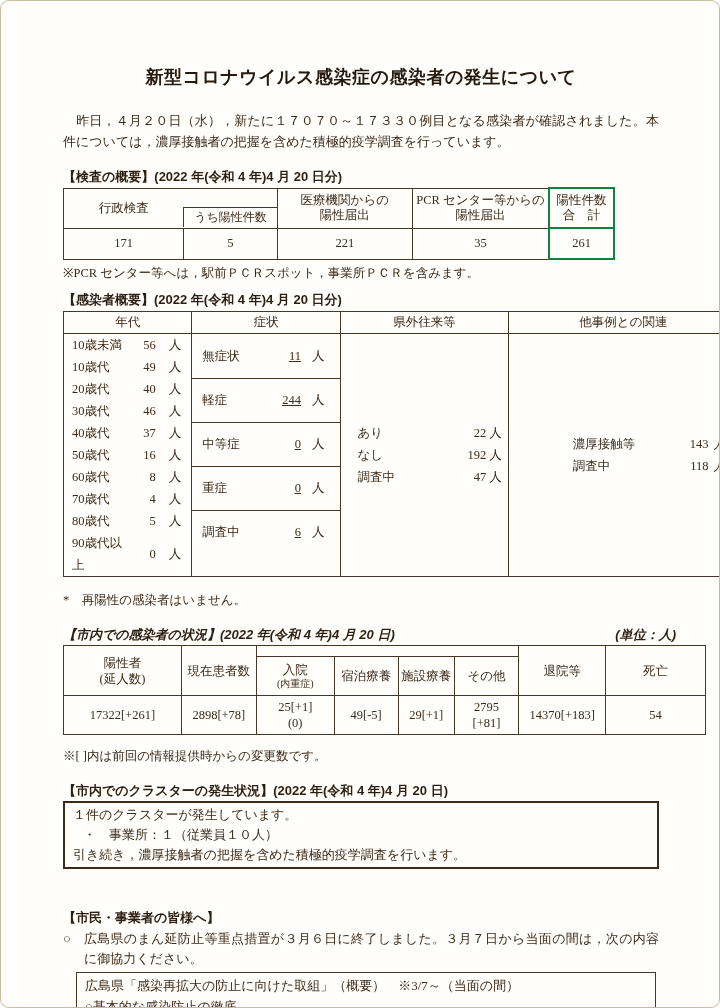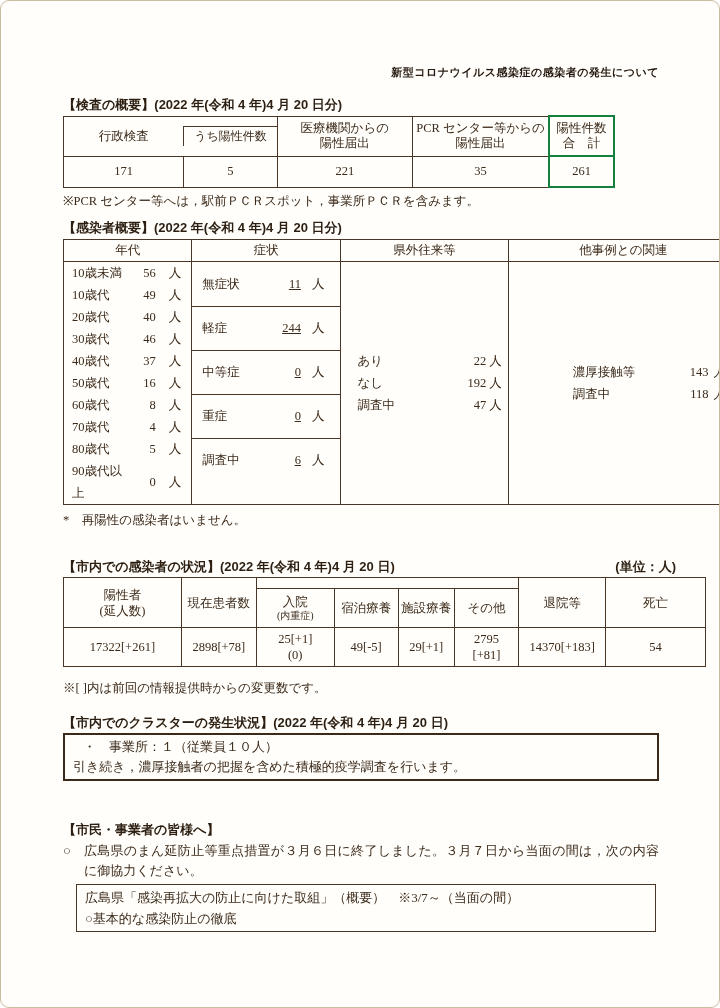--- a/index.html
+++ b/index.html
@@ -3,44 +3,44 @@
 <meta charset="utf-8">
 <style>
   html,body{margin:0;padding:0;background:#ffffff;}
   .page{
     position:relative;width:720px;height:1008px;box-sizing:border-box;
     background:#fffefa;border:1px solid #c9bba0;border-radius:9px;overflow:hidden;
     font-family:"Liberation Serif","DejaVu Serif",serif;color:#3b2a1a;
   }
   .content{width:596px;margin-left:62px;}
   .doc-title{
-    margin-top:64px;text-align:right;
+    margin-top:64px;text-align:center;
     font-family:"Liberation Sans","DejaVu Sans",sans-serif;font-weight:bold;
-    font-size:11px;letter-spacing:.5px;color:#261a10;
+    font-size:18px;letter-spacing:.5px;color:#261a10;
   }
   .intro{margin-top:21px;font-size:13px;line-height:21px;text-align:justify;}
 
   .sec-head{
     display:flex;align-items:baseline;margin-top:16px;
     font-family:"Liberation Sans","DejaVu Sans",sans-serif;font-weight:bold;
     font-size:13px;line-height:18px;color:#2c1f12;white-space:nowrap;
   }
   .sec-head .unit-label{margin-left:auto;margin-right:30px;}
   .note{font-size:12.5px;line-height:18px;margin-top:3px;}
 
   table{border-collapse:collapse;table-layout:fixed;}
   td,th{border:1px solid #4a3626;font-weight:normal;padding:0;}
 
   
   .t1{width:552px;margin-top:1px;font-size:12.5px;text-align:center;}
   .t1 .head-cell{height:38px;vertical-align:middle;line-height:15px;}
   .t1 .combo{padding:0;height:38px;}
   .combo-inner{display:flex;width:100%;height:38px;}
   .combo-left{flex:0 0 56.2%;display:flex;align-items:center;justify-content:center;}
-  .combo-right{flex:1;display:flex;align-items:center;}
+  .combo-right{flex:1;display:flex;align-items:flex-end;}
   .uchi-box{width:100%;height:19px;border-top:1px solid #4a3626;border-left:1px solid #4a3626;
             display:flex;align-items:center;justify-content:center;font-size:12px;}
   .t1 .val-cell{height:29px;vertical-align:middle;}
   .t1 .thick{border:2px solid #15803d;}
 
   
   .t2{width:676px;margin-top:2px;font-size:12.5px;}
   .t2 .head-cell{height:21px;text-align:center;vertical-align:middle;}
   .t2 .body-cell{vertical-align:top;padding:0;height:220px;}
   .row-line{display:flex;align-items:center;line-height:22px;}
@@ -79,34 +79,35 @@
   .bullet-row{display:flex;margin-top:2px;font-size:13px;line-height:20px;}
   .bullet-mark{flex:0 0 21px;}
   .bullet-text{flex:1;text-align:justify;}
   .measures-box{
     width:580px;box-sizing:border-box;margin-left:13px;margin-top:3px;
     border:1px solid #4a3626;padding:2px 8px;font-size:13px;line-height:21px;
   }
 
   .mt-note1{margin-top:4px;}
   .mt-h2{margin-top:9px;}
-  .mt-note2{margin-top:6px;}
-  .mt-h3{margin-top:29px;width:643px;}
+  .mt-note2{margin-top:14px;}
+  .mt-h3{margin-top:17px;width:643px;font-style:italic;}
   .mt-note3{margin-top:12px;}
   .mt-h4{margin-top:17px;}
   .mt-h5{margin-top:40px;}
 </style>
 </head>
 <body>
 
 <div class="page">
   <div class="content">
 
     <div class="doc-title">新型コロナウイルス感染症の感染者の発生について</div>
 
+    <p class="intro">　昨日，４月２０日（水），新たに１７０７０～１７３３０例目となる感染者が確認されました。本件については，濃厚接触者の把握を含めた積極的疫学調査を行っています。</p>
 
     <div class="sec-head">
       <span>【検査の概要】</span>
         <span>(2022 年(令和 4 年)4 月 20 日分)</span>
     </div>
 
     <table class="t1">
       <colgroup>
         <col style="width:21.8%">
           <col style="width:17%">
@@ -340,20 +341,21 @@
     </table>
 
     <div class="note mt-note3">※[ ]内は前回の情報提供時からの変更数です。</div>
 
     <div class="sec-head mt-h4">
       <span>【市内でのクラスターの発生状況】</span>
         <span>(2022 年(令和 4 年)4 月 20 日)</span>
     </div>
 
     <div class="cluster-box">
+      <div>１件のクラスターが発生しています。</div>
       <div class="cluster-line-2">・　事業所：１（従業員１０人）</div>
       <div>引き続き，濃厚接触者の把握を含めた積極的疫学調査を行います。</div>
     </div>
 
     <div class="sec-head mt-h5">
       <span>【市民・事業者の皆様へ】</span>
     </div>
 
     <div class="bullet-row">
       <span class="bullet-mark">○</span>

